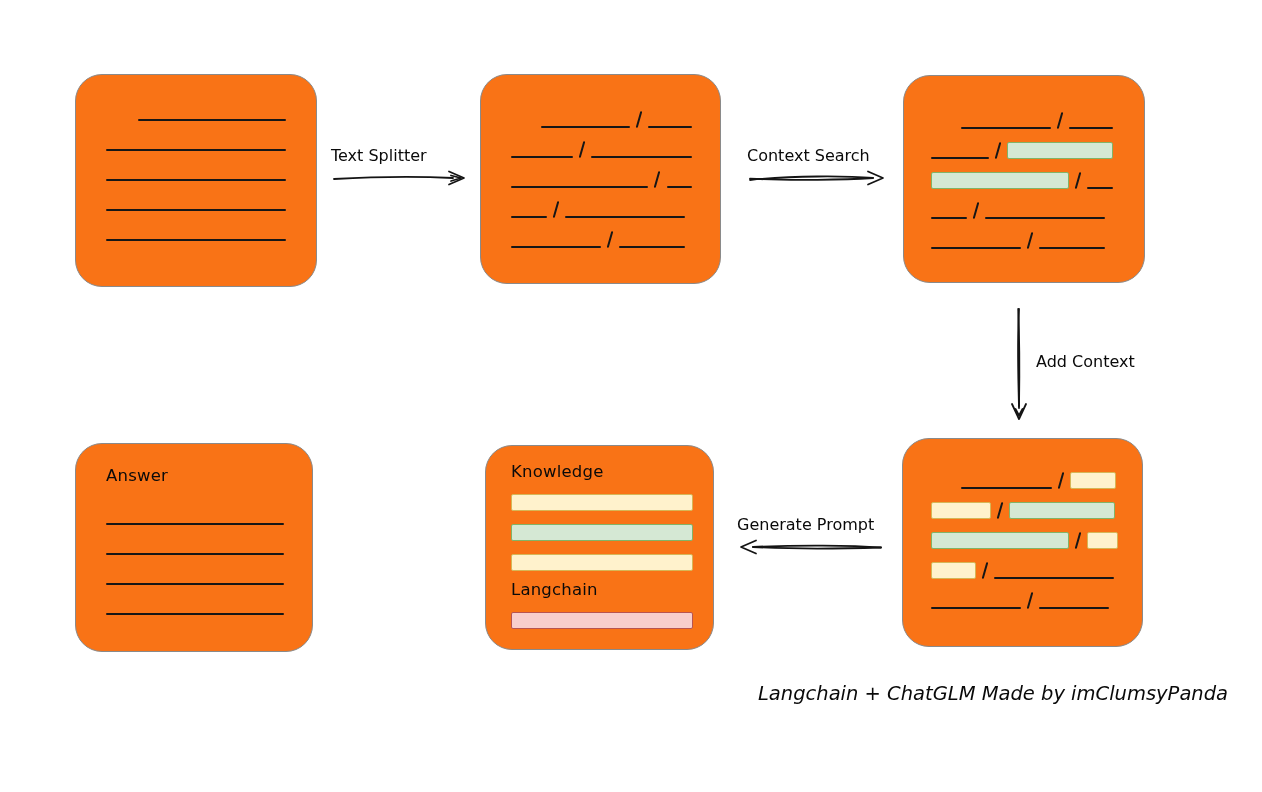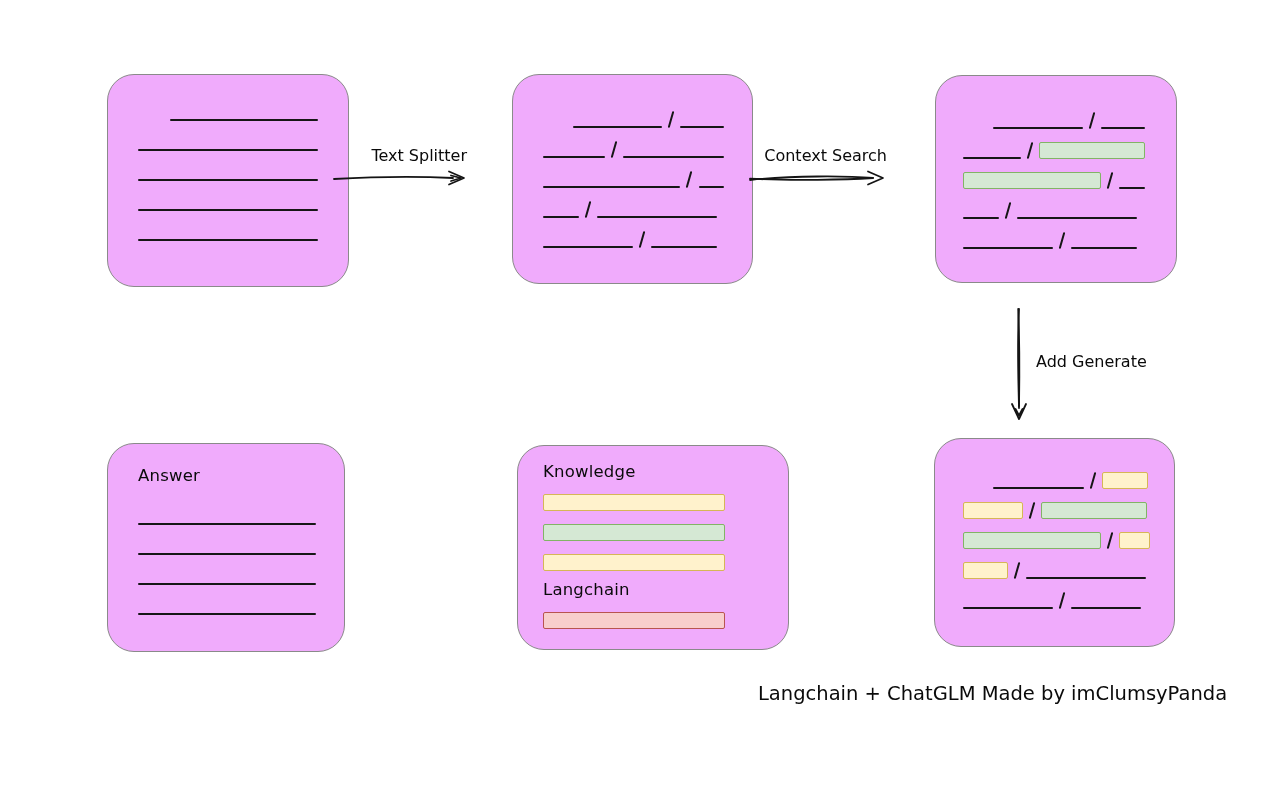--- a/index.html
+++ b/index.html
@@ -2,39 +2,39 @@
 <html style="--line: #161616; --box-border: #8a8a8a; --green-fill: #d5e8d4; --green-border: #82b366; --yellow-fill: #fff2cc; --yellow-border: #d6b656; --red-fill: #f8cecc; --red-border: #b85450;"><head>
 <meta charset="utf-8">
 <style>
   html,body { margin:0; padding:0; background:#ffffff; }
   #canvas {
     position:relative; width:1262px; height:792px; overflow:hidden;
     font-family:"DejaVu Sans","Liberation Sans",sans-serif; color:#141414;
   }
   .box {
     position:absolute; box-sizing:border-box;
-    border:1.4px solid var(--box-border); border-radius:27px; background:#f0abfc;margin-left:32px;
+    border:1.4px solid var(--box-border); border-radius:27px; background:#f97316;
   }
   .seg-row { display:flex; align-items:flex-end; height:30px; }
   .line-seg { display:inline-block; height:2px; background:var(--line); border-radius:1px; }
   .slash {
     display:inline-block; width:2.2px; height:17px; background:var(--line);
     border-radius:1px; transform:rotate(16deg); margin:0 8px; flex:none;
   }
   .bar-seg { display:inline-block; box-sizing:border-box; height:17px; border-radius:2px; flex:none; }
   .bar-seg.green  { background:var(--green-fill);  border:1.5px solid var(--green-border); }
   .bar-seg.yellow { background:var(--yellow-fill); border:1.5px solid var(--yellow-border); }
   .bar-seg.red    { background:var(--red-fill);    border:1.5px solid var(--red-border); }
   .box-heading { font-size:16.5px; letter-spacing:.2px; color:#0a0a0a; }
-  .arrow { position:absolute; display:flex; flex-direction:column; align-items:flex-end; }
+  .arrow { position:absolute; display:flex; flex-direction:column; align-items:flex-start; }
   .arrow-label { font-size:16px; white-space:nowrap; color:#0a0a0a; text-align:center; }
   .arrow svg, .arrow-v svg { display:block; }
   .arrow-v { position:absolute; }
   .v-label { position:absolute; font-size:16px; white-space:nowrap; color:#0a0a0a; }
-  #caption { position:absolute; font-size:19.5px; color:#0a0a0a; text-align:center; white-space:nowrap; }
+  #caption { position:absolute; font-size:19.5px; color:#0a0a0a; text-align:center; white-space:nowrap;font-style:italic; }
   svg path { stroke:#141414; stroke-width:1.8; fill:none; stroke-linecap:round; stroke-linejoin:round; }
 </style>
 </head>
 <body>
 
 <div id="canvas">
 
   <div class="box" style="left:75px;top:74px;width:242px;height:213px;padding:16px 28px 0 30px">
     <div>
         <div class="seg-row">
@@ -138,21 +138,21 @@
           <span class="line-seg" style="width: 120px;"></span>
         </div>
         <div class="seg-row">
           <span class="line-seg" style="width: 90px;"></span>
           <span class="slash"></span>
           <span class="line-seg" style="width: 70px;"></span>
         </div>
       </div>
   </div>
 
-  <div class="box" style="left:485px;top:445px;width:272px;height:205px;padding:16px 25px 0 25px">
+  <div class="box" style="left:485px;top:445px;width:229px;height:205px;padding:16px 25px 0 25px">
     <div class="box-heading">Knowledge</div>
     <div>
         <div class="seg-row">
           <span class="bar-seg yellow" style="width: 182px;"></span>
         </div>
         <div class="seg-row">
           <span class="bar-seg green" style="width: 182px;"></span>
         </div>
         <div class="seg-row">
           <span class="bar-seg yellow" style="width: 182px;"></span>
@@ -203,19 +203,27 @@
   </div>
 
   <div class="arrow-v" style="left:1006px;top:306px">
     <svg width="26" height="118" viewBox="0 0 26 118">
       <path d="M13 3 C 11 40, 12.4 72, 13 102"></path>
       <path d="M12.2 3 C 14 45, 13.4 75, 13 100"></path>
       <path d="M6 98 L13 113 L20 98"></path>
       <path d="M9.5 103 L13 109.5 L16.5 103"></path>
     </svg>
   </div>
-  <div class="v-label" style="left:1036px;top:352px">Add Generate</div>
-
+  <div class="v-label" style="left:1036px;top:352px">Add Context</div>
+
+  <div class="arrow" style="left:737px;top:515px;width:148px">
+    <div class="arrow-label">Generate Prompt</div>
+    <svg width="148" height="24" viewBox="0 0 148 24">
+      <path d="M16 13 C 60 10.8, 115 11.2, 144 13.5"></path>
+      <path d="M16 13 C 60 15.4, 115 14.4, 144 13.5"></path>
+      <path d="M19 6.5 L4 13 L19 19.5"></path>
+    </svg>
+  </div>
 
 
   <div id="caption" style="left:758px;top:682px;width:444px">Langchain + ChatGLM Made by imClumsyPanda</div>
 
 </div>
 
 </body></html>

